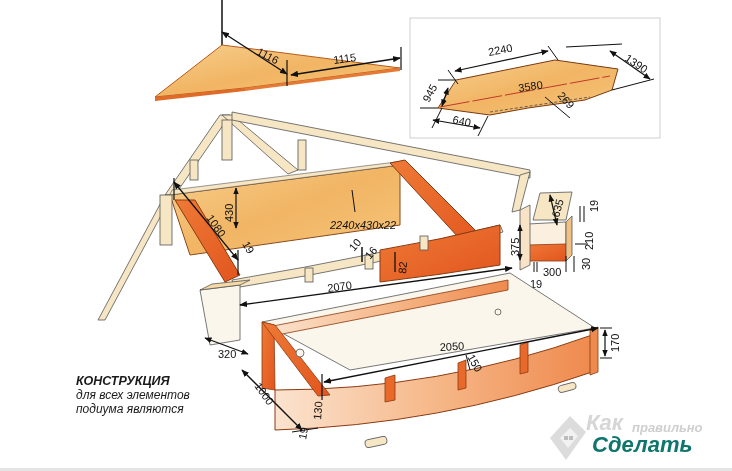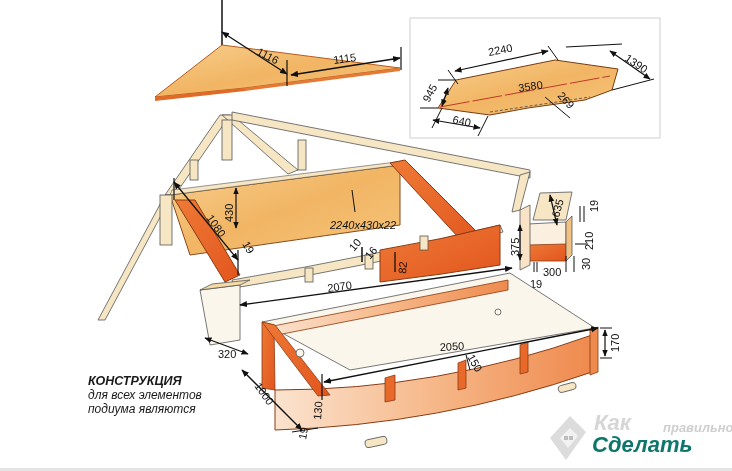--- a/index.html
+++ b/index.html
@@ -1,25 +1,25 @@
 <!DOCTYPE html>
 <html><head>
   <meta charset="utf-8">
   <style>
     html, body { margin: 0; padding: 0; background: #ffffff; }
     body { width: 732px; height: 471px; overflow: hidden; position: relative; font-family: "Liberation Sans", sans-serif; }
     #canvas { position: absolute; left: 0; top: 0; width: 732px; height: 471px; }
     .dim { font-family: "Liberation Sans", sans-serif; font-size: 11px; fill: #111; }
-    .caption { position: absolute; left: 76px; top: 374px; font-family: "Liberation Sans", sans-serif; font-style: italic; color: #1a1a1a; line-height: 14px; font-size: 12px; margin-left: 12px; }
+    .caption { position: absolute; left: 76px; top: 374px; font-family: "Liberation Sans", sans-serif; font-style: italic; color: #1a1a1a; line-height: 14px; font-size: 12px; }
     .caption .title { font-weight: bold; display: block; font-size: 12.5px; }
     .caption .lead { font-weight: bold; display: block; padding-left: 4px; }
     .caption .body { font-weight: normal; display: block; }
     .watermark { position: absolute; left: 548px; top: 410px; width: 180px; height: 56px; }
-    .wm-kak { position: absolute; left: 38px; top: 0px; font-family: "Liberation Sans", sans-serif; font-style: italic; font-size: 22px; color: #d6d6d6; font-weight: bold; margin-left: 8px; }
-    .wm-prav { position: absolute; left: 84px; top: 10px; font-family: "Liberation Sans", sans-serif; font-style: italic; font-size: 13px; color: #cfcfcf; font-weight: bold; margin-left: 31px; }
+    .wm-kak { position: absolute; left: 38px; top: 0px; font-family: "Liberation Sans", sans-serif; font-style: italic; font-size: 22px; color: #d6d6d6; font-weight: bold; }
+    .wm-prav { position: absolute; left: 84px; top: 10px; font-family: "Liberation Sans", sans-serif; font-style: italic; font-size: 13px; color: #cfcfcf; font-weight: bold; }
     .wm-sdel { position: absolute; left: 44px; top: 22px; font-family: "Liberation Sans", sans-serif; font-style: italic; font-size: 22px; color: #0f766e; font-weight: bold; }
     .bottom-line { position: absolute; left: 0; top: 468px; width: 732px; height: 3px; background: #e4e4e4; }
   </style>
 </head>
 <body>
 
 <svg id="canvas" viewBox="0 0 732 471" xmlns="http://www.w3.org/2000/svg">
   <defs>
     <linearGradient id="woodLight" x1="0" y1="0" x2="1" y2="1">
       <stop offset="0" stop-color="#f7cf8e"></stop>

